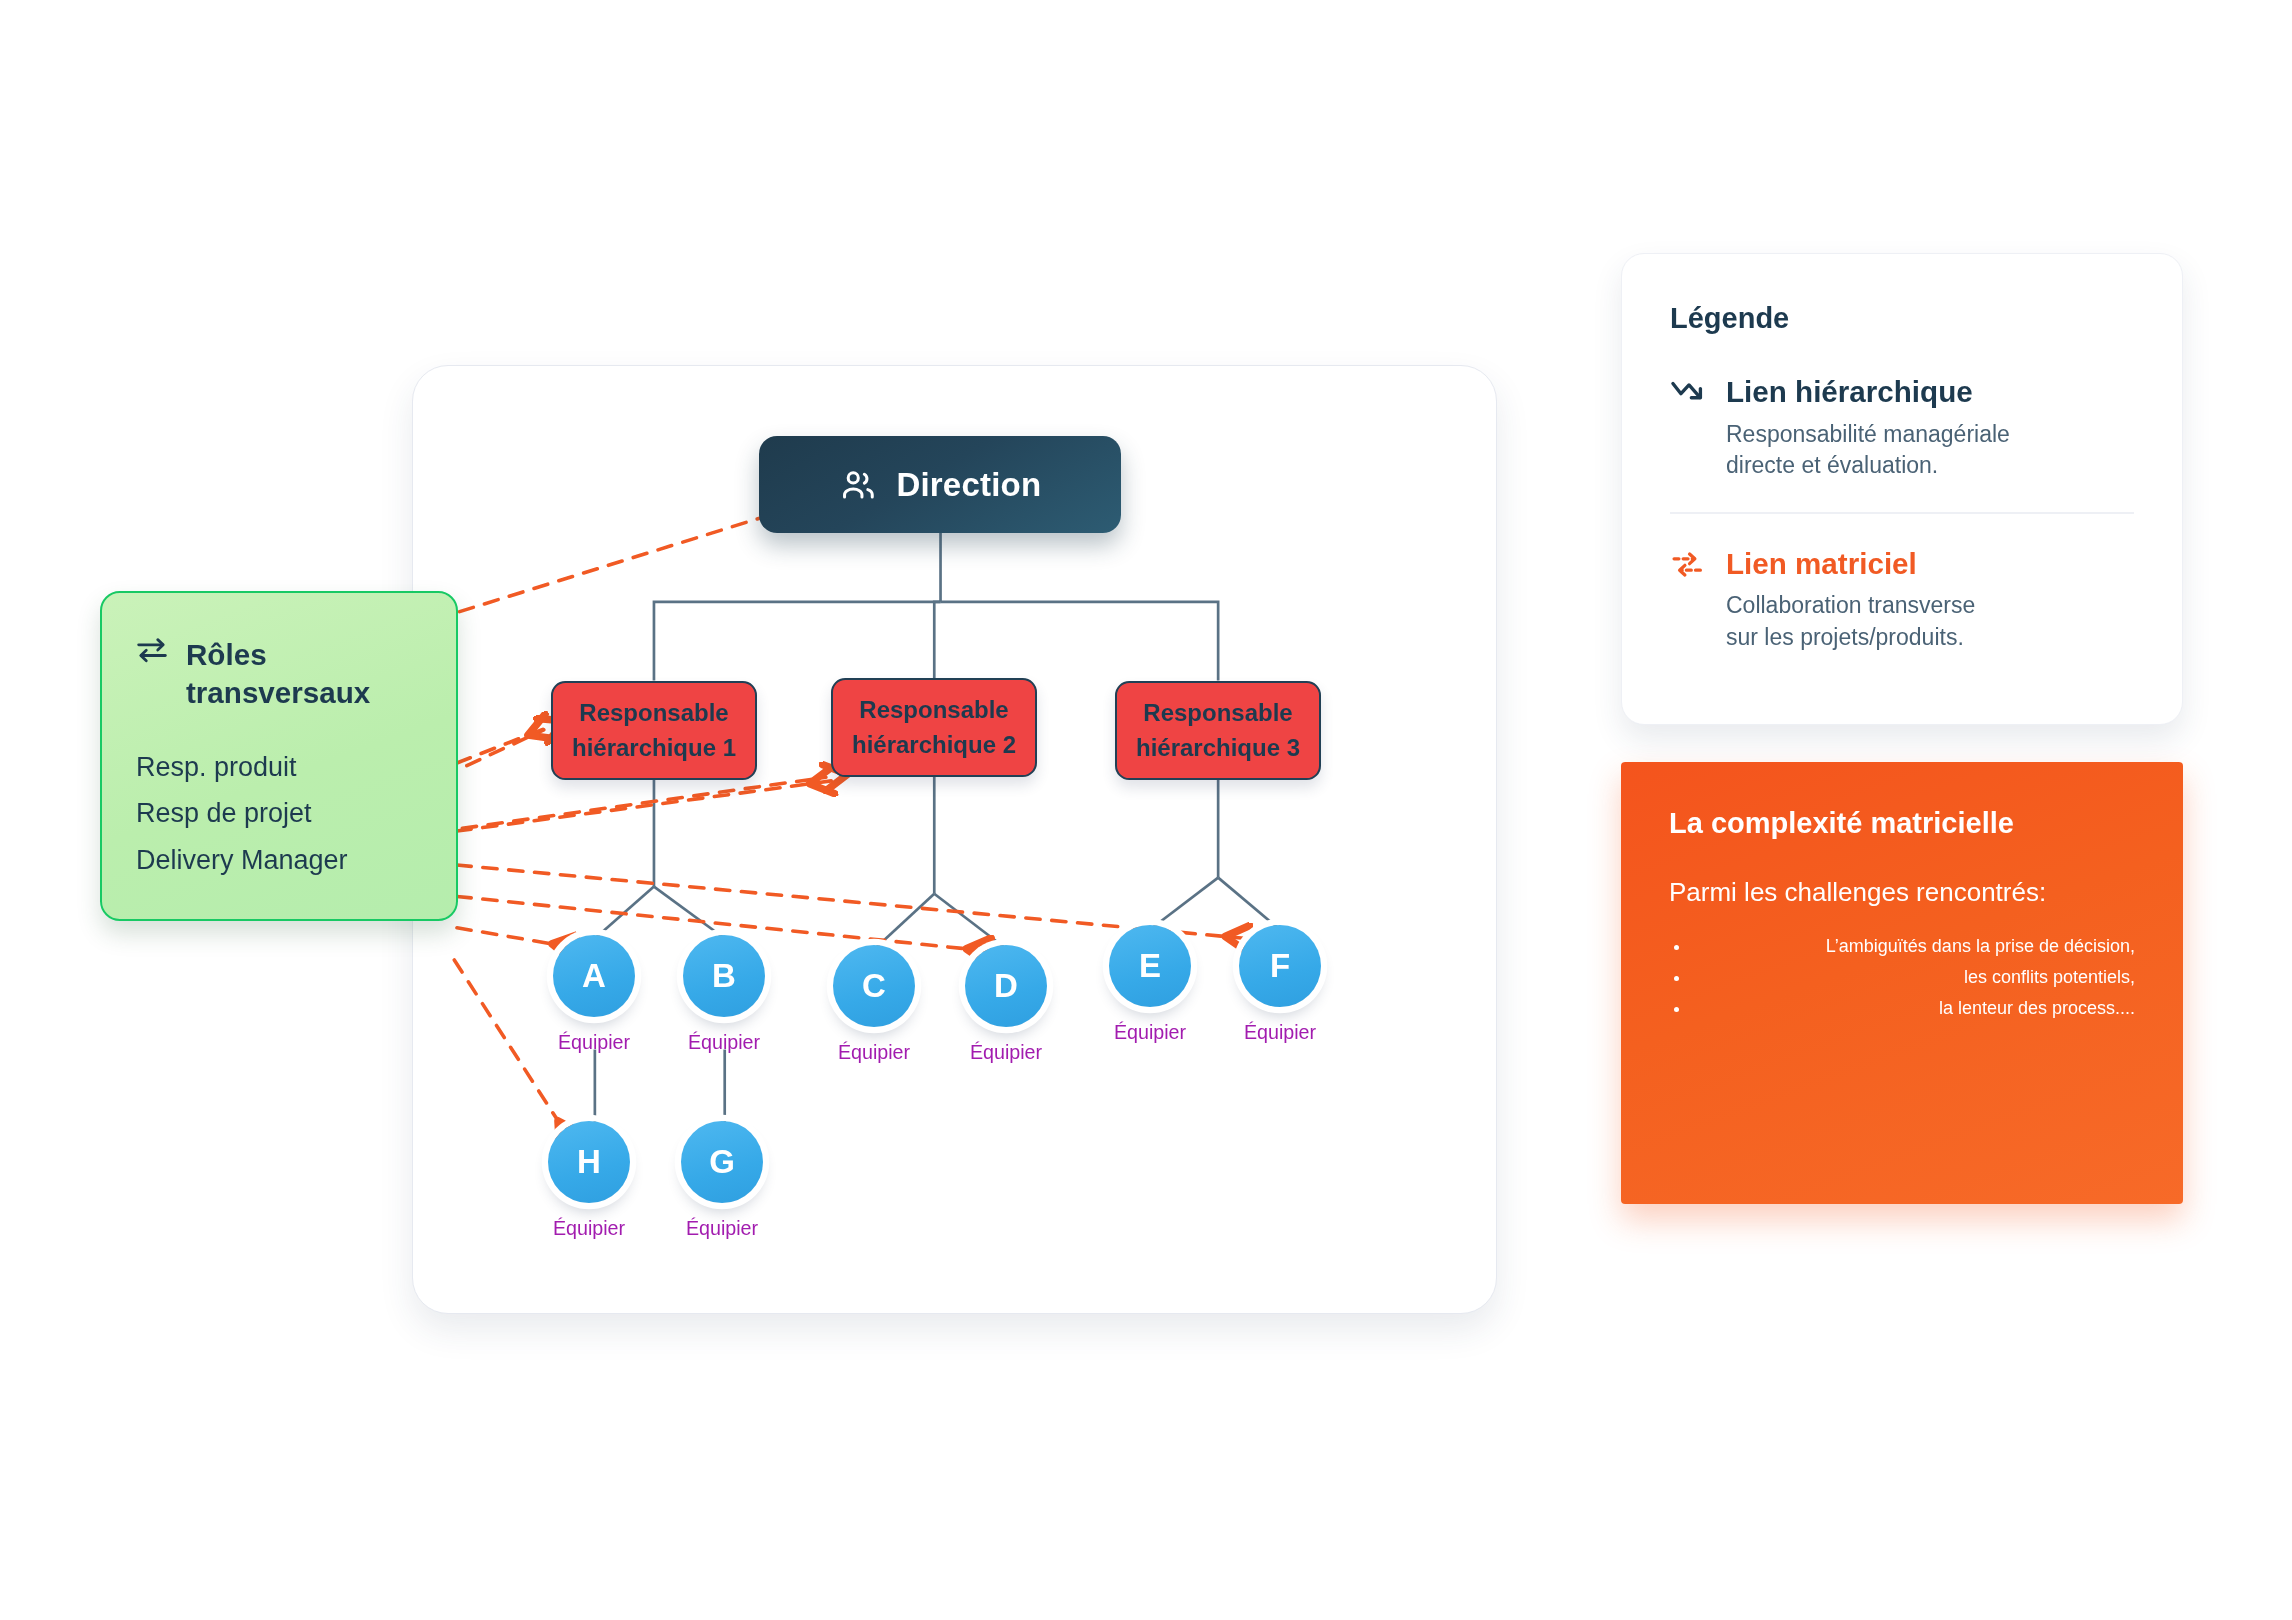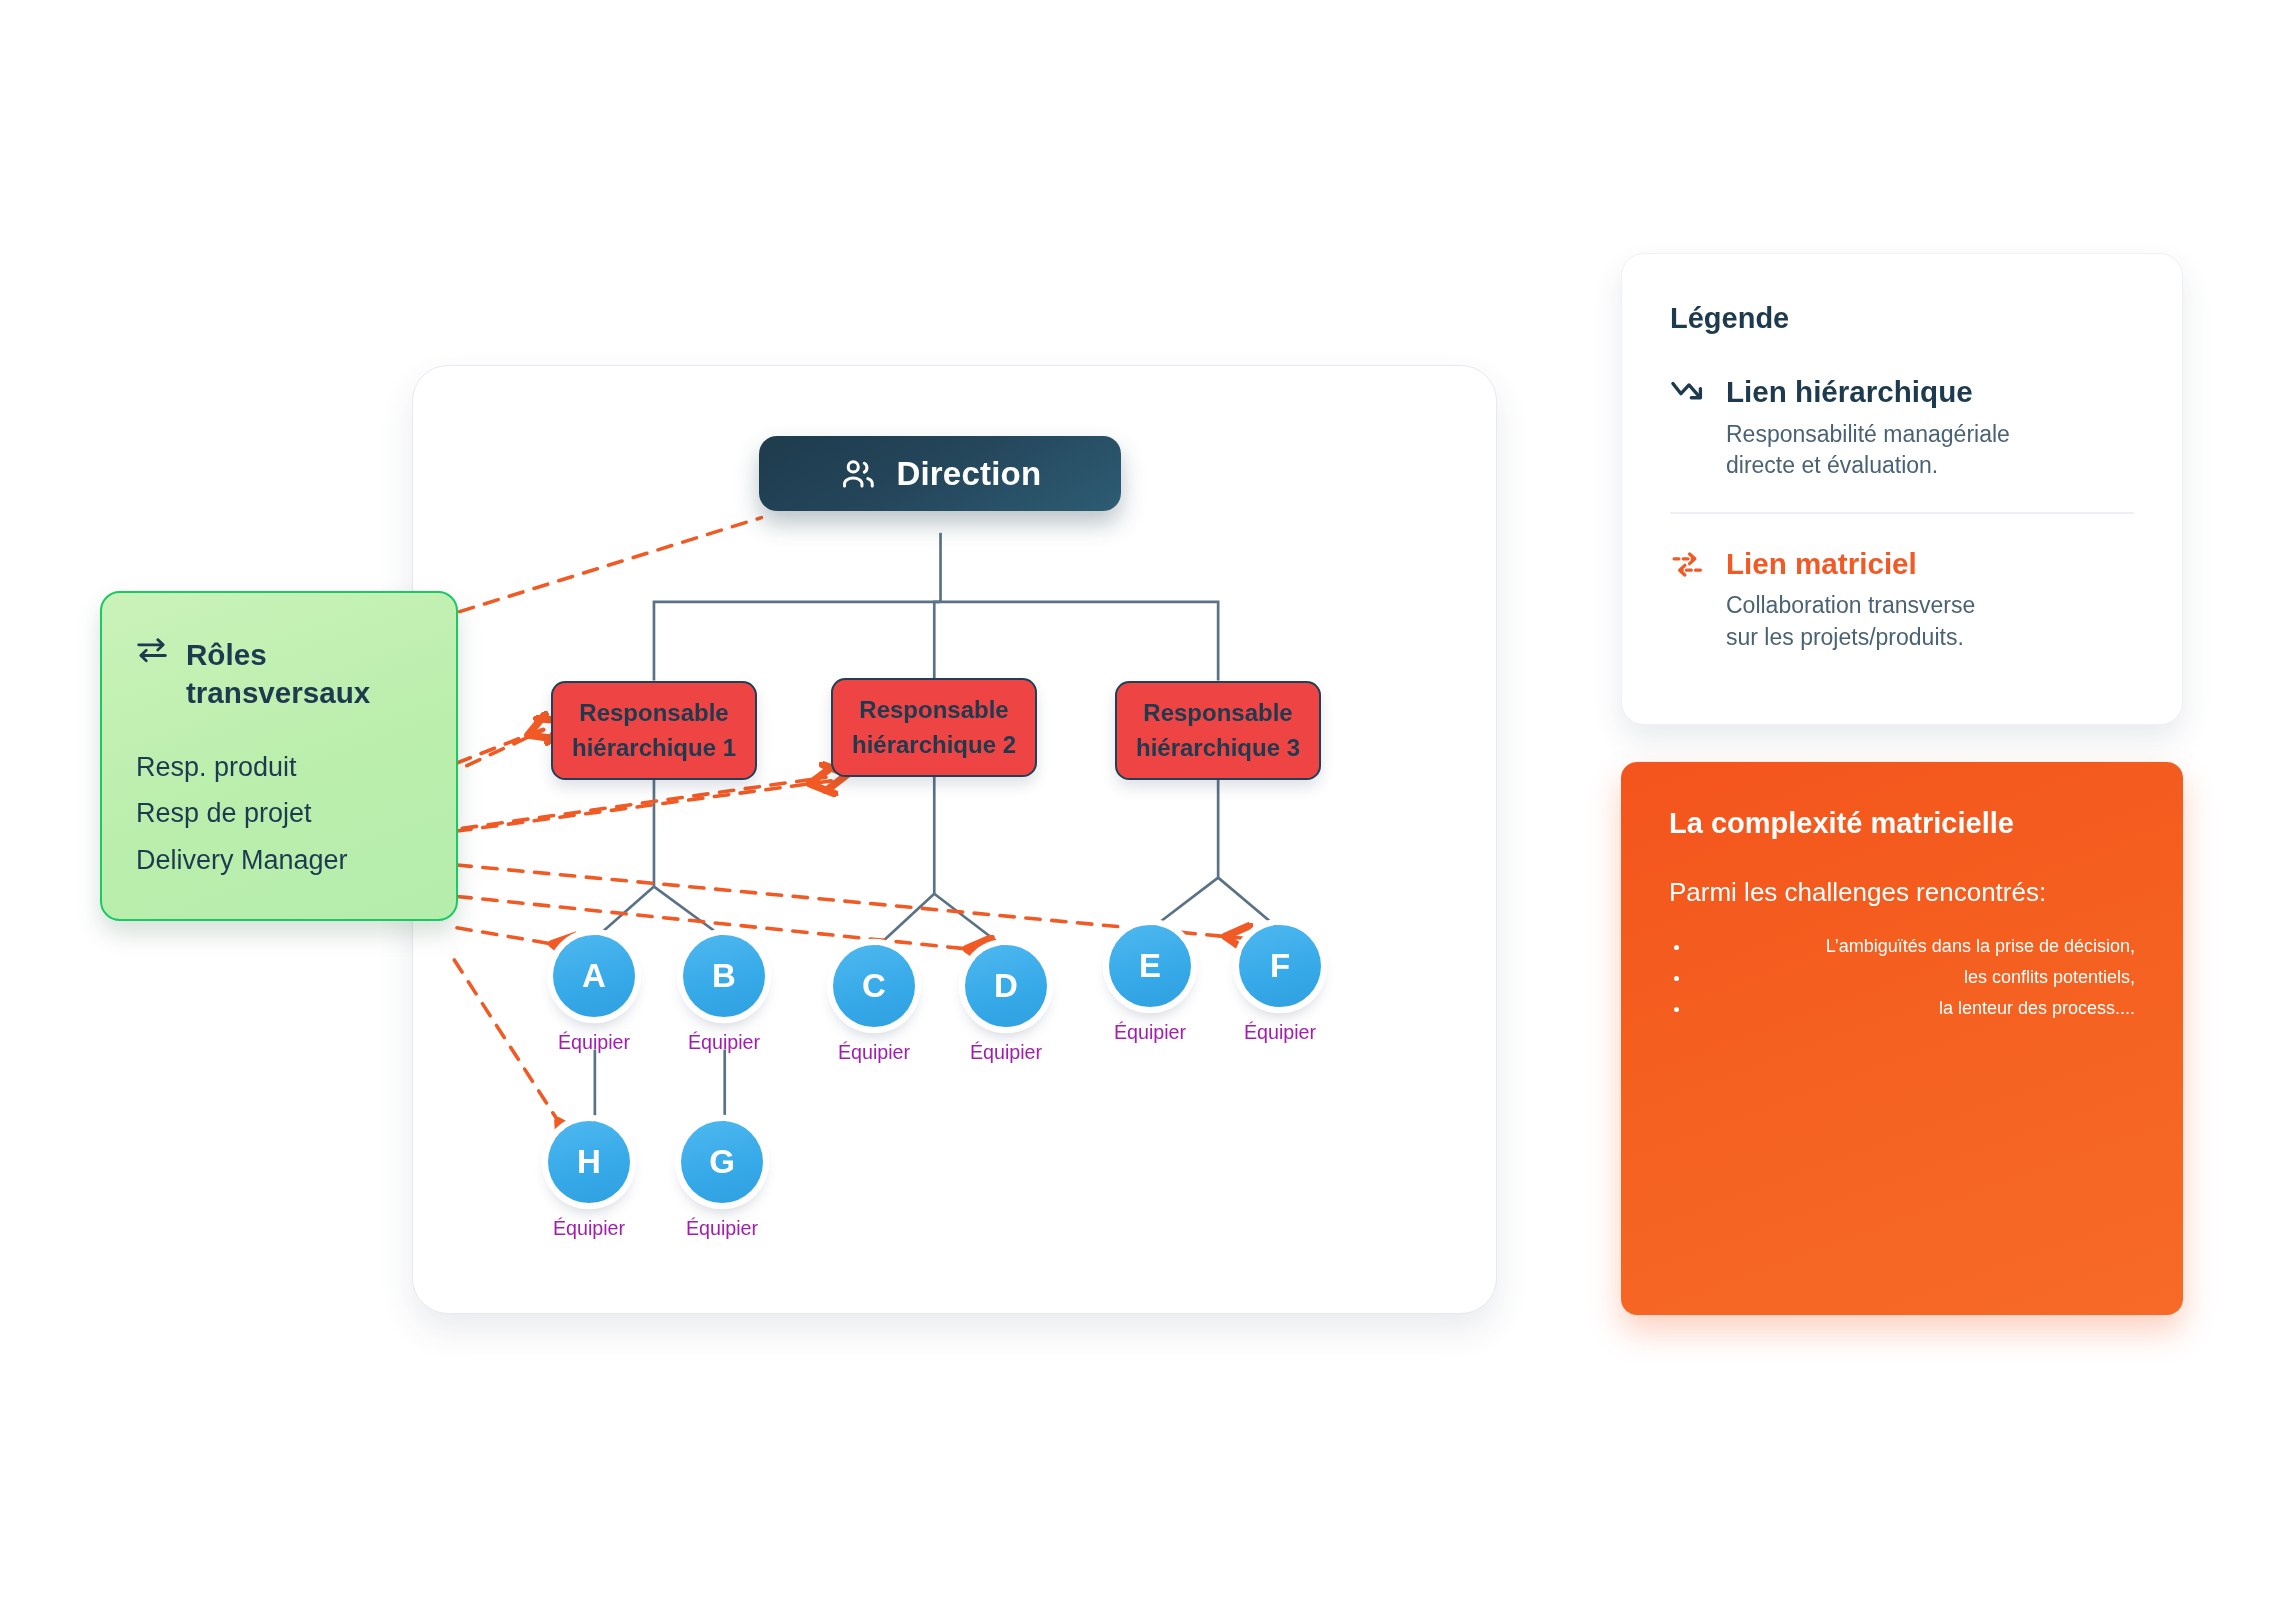--- a/index.html
+++ b/index.html
@@ -20,21 +20,21 @@
     border: 1.8px solid #e6e9f0;
     border-radius: 36px;
     box-shadow: 0 16px 34px rgba(40,60,90,.10);
   }
   #edges { position: absolute; left: 0; top: 0; width: 2293px; height: 1620px; pointer-events: none; }
 
   
   #direction-node {
     position: absolute;
     left: 759px; top: 436px;
-    width: 362px; height: 75px;
+    width: 362px; height: 97px;
     border-radius: 18px;
     background: linear-gradient(150deg, #1f3b4d 0%, #24455a 45%, #2d5c73 100%);
     box-shadow: 0 12.5px 23px rgba(31,59,77,.30);
     display: flex; align-items: center; justify-content: center; gap: 19.7px;
   }
   #direction-node .dir-label {
     color: #ffffff; font-size: 33px; font-weight: bold; letter-spacing: 0.2px;
   }
 
   
@@ -116,23 +116,23 @@
   .lg-h { font-size: 29.6px; font-weight: bold; line-height: 1.2; }
   .lg-h.dark { color: #1d3a4f; }
   .lg-h.orange { color: #f15a24; }
   .lg-d { color: #4a6275; font-size: 23px; line-height: 1.38; margin-top: 9px; }
   #lg-divider { height: 1.8px; background: #eef0f5; margin: 30px 0 32px 0; }
 
   
   #complexity-card {
     position: absolute;
     left: 1621px; top: 762px;
-    width: 562px; height: 553px;
+    width: 562px; height: 442px;
     background: linear-gradient(160deg, #f4541d 0%, #f4601f 45%, #f76a28 100%);
-    border-radius: 16px;
+    border-radius: 4px;
     box-shadow: 0 16px 32px rgba(244,86,30,.28);
     padding: 45px 48px 0 48px;
     color: #ffffff;
   }
   #complexity-card .cx-title { font-size: 29px; font-weight: bold; margin-bottom: 25px; }
   #complexity-card .cx-body { font-size: 26px; line-height: 1.44; }
   #complexity-card .cx-sub { font-size: 26px; font-weight: normal; line-height: 1.44; margin-top: 34px; }
   #complexity-card ul { margin: 23px 0 0 21.5px; }
   #complexity-card li { font-size: 18px; line-height: 1.40; margin-bottom: 5.4px; padding-left: 9px; text-align: right; }
 </style>

